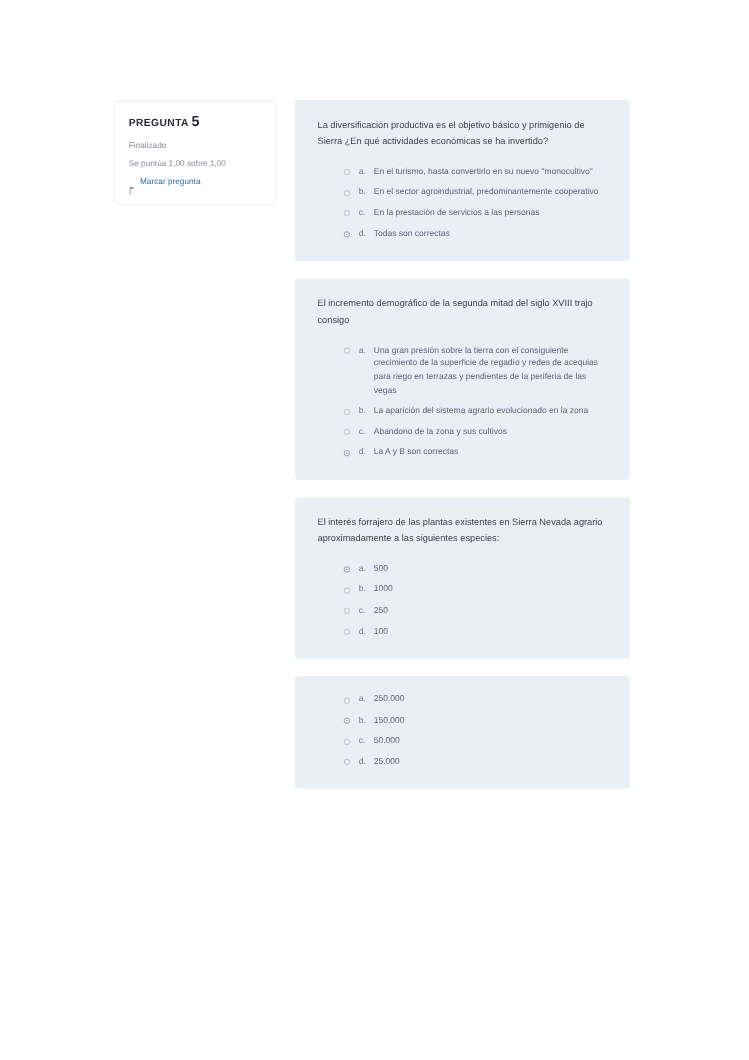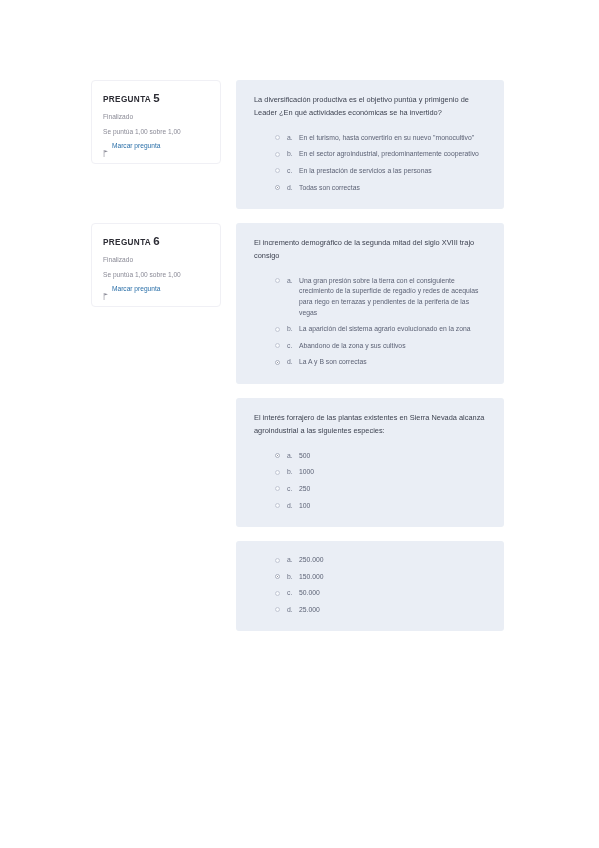--- a/index.html
+++ b/index.html
@@ -175,21 +175,21 @@
           <div class="info-line">Se puntúa 1,00 sobre 1,00</div>
           <div class="flag-row">
             <span class="flag-icon"><svg viewBox="0 0 6 8" xmlns="http://www.w3.org/2000/svg" width="6" height="7">
                 <path d="M0.8 0 L0.8 8" stroke="currentColor" stroke-width="0.7" fill="none"></path>
                 <path d="M1.2 0.4 L5.2 1.5 L1.2 2.9 Z" fill="currentColor"></path>
               </svg></span>
             <a class="flag-link" href="#">Marcar pregunta</a>
           </div>
         </div>
         <div class="question-panel">
-          <p class="question-text">La diversificación productiva es el objetivo puntúa y primigenio de Leader ¿En qué actividades económicas se ha invertido?</p>
+          <p class="question-text">La diversificación productiva es el objetivo básico y primigenio de Sierra ¿En qué actividades económicas se ha invertido?</p>
           <ul class="options">
             <li class="option">
               <span class="radio"></span>
               <span class="opt-letter">a.</span>
               <span class="opt-text">En el turismo, hasta convertirlo en su nuevo "monocultivo"</span>
             </li>
             <li class="option">
               <span class="radio"></span>
               <span class="opt-letter">b.</span>
               <span class="opt-text">En el sector agroindustrial, predominantemente cooperativo</span>
@@ -201,32 +201,20 @@
             </li>
             <li class="option">
               <span class="radio selected"></span>
               <span class="opt-letter">d.</span>
               <span class="opt-text">Todas son correctas</span>
             </li>
           </ul>
         </div>
       </div>
       <div class="question-block" style="height: 161px;">
-        <div class="info-card">
-          <div class="info-card-head"><span>PREGUNTA</span><span class="qnum">6</span></div>
-          <div class="info-line state">Finalizado</div>
-          <div class="info-line">Se puntúa 1,00 sobre 1,00</div>
-          <div class="flag-row">
-            <span class="flag-icon"><svg viewBox="0 0 6 8" xmlns="http://www.w3.org/2000/svg" width="6" height="7">
-                <path d="M0.8 0 L0.8 8" stroke="currentColor" stroke-width="0.7" fill="none"></path>
-                <path d="M1.2 0.4 L5.2 1.5 L1.2 2.9 Z" fill="currentColor"></path>
-              </svg></span>
-            <a class="flag-link" href="#">Marcar pregunta</a>
-          </div>
-        </div>
         <div class="question-panel">
           <p class="question-text">El incremento demográfico de la segunda mitad del siglo XVIII trajo consigo</p>
           <ul class="options">
             <li class="option">
               <span class="radio"></span>
               <span class="opt-letter">a.</span>
               <span class="opt-text">Una gran presión sobre la tierra con el consiguiente crecimiento de la superficie de regadío y redes de acequias para riego en terrazas y pendientes de la periferia de las vegas</span>
             </li>
             <li class="option">
               <span class="radio"></span>
@@ -241,21 +229,21 @@
             <li class="option">
               <span class="radio selected"></span>
               <span class="opt-letter">d.</span>
               <span class="opt-text">La A y B son correctas</span>
             </li>
           </ul>
         </div>
       </div>
       <div class="question-block" style="height: 129px;">
         <div class="question-panel">
-          <p class="question-text">El interés forrajero de las plantas existentes en Sierra Nevada alcanza agroindustrial a las siguientes especies:</p>
+          <p class="question-text">El interés forrajero de las plantas existentes en Sierra Nevada agrario aproximadamente a las siguientes especies:</p>
           <ul class="options">
             <li class="option">
               <span class="radio selected"></span>
               <span class="opt-letter">a.</span>
               <span class="opt-text">500</span>
             </li>
             <li class="option">
               <span class="radio"></span>
               <span class="opt-letter">b.</span>
               <span class="opt-text">1000</span>

